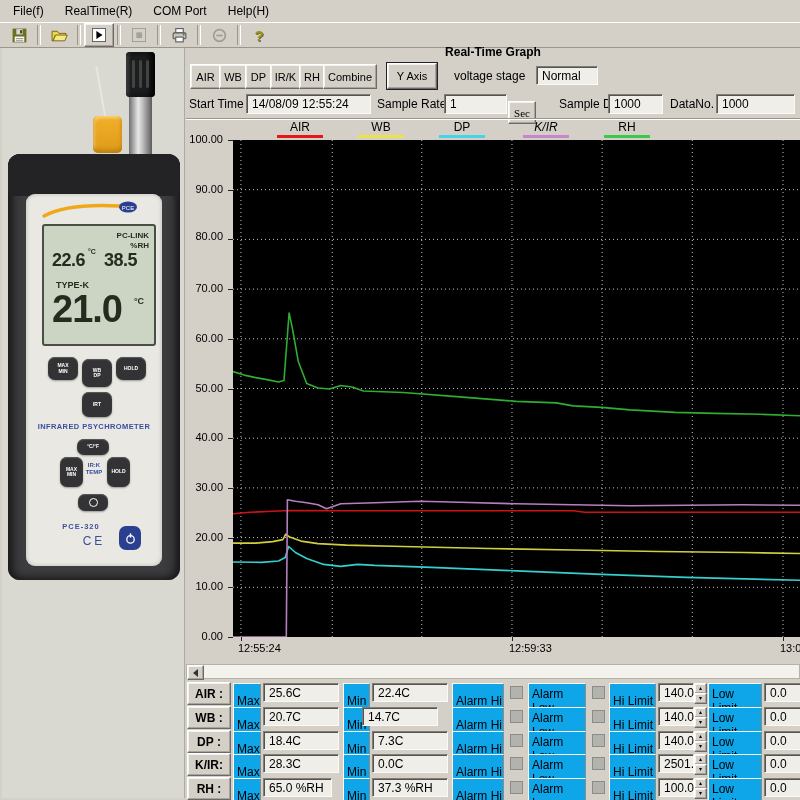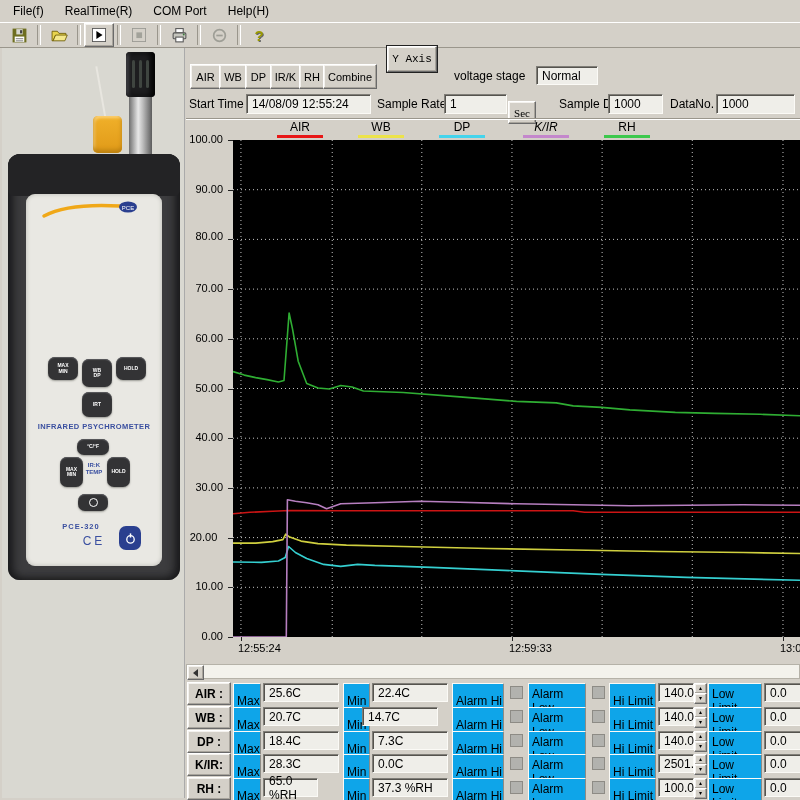--- a/index.html
+++ b/index.html
@@ -64,22 +64,22 @@
   #backlight-dot{width:7px;height:7px;border:1.5px solid #fff;border-radius:50%;}
   
   #rt-title{position:absolute;left:186px;top:45px;width:614px;text-align:center;
             font-size:12px;font-weight:bold;}
   .raised{background:#d4d0c8;border:1px solid;border-color:#ffffff #6a6a6a #6a6a6a #ffffff;
           box-shadow:inset -1px -1px 0 #a8a49c, inset 1px 1px 0 #f4f2ee;
           display:flex;align-items:center;justify-content:center;}
   .chbtn{position:absolute;top:64px;height:23px;font-size:11px;}
   #btn-air{left:190px;width:29px;} #btn-wb{left:219px;width:26px;} #btn-dp{left:245px;width:25px;}
   #btn-irk{left:270px;width:29px;} #btn-rh{left:299px;width:24px;} #btn-combine{left:323px;width:52px;}
-  #btn-yaxis{position:absolute;left:387px;top:46px;width:48px;height:24px;font-size:11px;
-             outline:1px solid #222;font-family:Liberation Mono, monospace;}
+  #btn-yaxis{position:absolute;left:387px;top:63px;width:48px;height:24px;font-size:11px;
+             outline:1px solid #222;}
   #lbl-voltage{position:absolute;left:454px;top:69px;font-size:12px;}
   .inset{background:#efeee9;border:1px solid;border-color:#807e78 #fbfaf6 #fbfaf6 #807e78;
          box-shadow:inset 1px 1px 0 #55534e;display:flex;align-items:center;padding-left:5px;
          box-sizing:border-box;font-size:12px;}
   #fld-voltage{position:absolute;left:536px;top:66px;width:62px;height:19px;}
   #fld-datetime{position:absolute;left:630px;top:59px;width:145px;height:27px;background:#ecebe6;
                 border:1px solid;border-color:#807e78 #fbfaf6 #fbfaf6 #807e78;
                 box-shadow:inset 1px 1px 0 #55534e;display:flex;align-items:center;
                 justify-content:center;font-size:15px;font-weight:bold;letter-spacing:0.3px;}
   #lbl-starttime{position:absolute;left:189px;top:97px;font-size:12px;}
@@ -214,20 +214,30 @@
     </div>
     <div id="probe-shaft"></div>
     <div id="dev-body"></div>
     <div id="dev-top"></div>
     <div id="dev-face">
       <svg id="pce-swoosh" viewBox="0 0 108 20">
         <path d="M4 16 Q28 3 80 6" fill="none" stroke="#f0a818" stroke-width="3.5" stroke-linecap="round"></path>
         <ellipse cx="88" cy="7" rx="9" ry="5.5" fill="#2a3f8f"></ellipse>
         <text x="88" y="9.5" font-size="6" fill="#fff" text-anchor="middle" font-family="Liberation Sans, sans-serif">PCE</text>
       </svg>
+      <div id="lcd">
+        <span id="lcd-pclink">PC-LINK</span>
+        <span id="lcd-rhunit">%RH</span>
+        <span class="lcd-num" id="lcd-t1">22.6</span>
+        <span id="lcd-t1u">°C</span>
+        <span class="lcd-num" id="lcd-h">38.5</span>
+        <span id="lcd-typek">TYPE-K</span>
+        <span id="lcd-main">21.0</span>
+        <span id="lcd-mainu">°C</span>
+      </div>
       <div class="dbtn" style="left:22px;top:163px;width:30px;height:23px">MAX
 MIN</div>
       <div class="dbtn" style="left:56px;top:165px;width:30px;height:28px">WB
 DP</div>
       <div class="dbtn" style="left:90px;top:163px;width:30px;height:23px">HOLD</div>
       <div class="dbtn" style="left:56px;top:198px;width:30px;height:25px">IRT</div>
       <div id="dev-title" class="blue">INFRARED PSYCHROMETER</div>
       <div class="dbtn" style="left:51px;top:245px;width:32px;height:16px">°C/°F</div>
       <div class="dbtn" style="left:34px;top:263px;width:23px;height:30px">MAX
 MIN</div>
@@ -239,20 +249,21 @@
       <div id="dev-ce" class="blue">CE</div>
       <div id="dev-power">
         <svg width="13" height="13" viewBox="0 0 14 14">
           <circle cx="7" cy="8" r="4" fill="none" stroke="#fff" stroke-width="1.4"></circle>
           <line x1="7" y1="1.5" x2="7" y2="6" stroke="#fff" stroke-width="1.6"></line>
         </svg>
       </div>
     </div>
   </div>
 
+  <div id="rt-title">Real-Time Graph</div>
   <div class="chbtn raised" id="btn-air">AIR</div>
   <div class="chbtn raised" id="btn-wb">WB</div>
   <div class="chbtn raised" id="btn-dp">DP</div>
   <div class="chbtn raised" id="btn-irk">IR/K</div>
   <div class="chbtn raised" id="btn-rh">RH</div>
   <div class="chbtn raised" id="btn-combine">Combine</div>
   <div class="raised" id="btn-yaxis">Y Axis</div>
   <span id="lbl-voltage">voltage stage</span>
   <div class="inset" id="fld-voltage">Normal</div>
 
@@ -299,21 +310,21 @@
       <div class="ylab" style="top: 149.1px;">70.00</div>
       <div class="ytick" style="top: 156.1px;"></div>
       <div class="ylab" style="top: 198.8px;">60.00</div>
       <div class="ytick" style="top: 205.8px;"></div>
       <div class="ylab" style="top: 248.5px;">50.00</div>
       <div class="ytick" style="top: 255.5px;"></div>
       <div class="ylab" style="top: 298.2px;">40.00</div>
       <div class="ytick" style="top: 305.2px;"></div>
       <div class="ylab" style="top: 347.9px;">30.00</div>
       <div class="ytick" style="top: 354.9px;"></div>
-      <div class="ylab" style="top: 397.6px; text-align: center;">20.00</div>
+      <div class="ylab" style="top: 397.6px;">20.00</div>
       <div class="ytick" style="top: 404.6px;"></div>
       <div class="ylab" style="top: 447.3px;">10.00</div>
       <div class="ytick" style="top: 454.3px;"></div>
       <div class="ylab" style="top: 497px;">0.00</div>
       <div class="ytick" style="top: 504px;"></div>
     </div>
   <div id="plot">
       <svg width="567" height="497" viewBox="0 0 567 497">
         <line x1="0" y1="447.3" x2="567" y2="447.3" stroke="#c4c4c4" stroke-width="1" stroke-dasharray="1 3"></line>
         <line x1="0" y1="397.6" x2="567" y2="397.6" stroke="#c4c4c4" stroke-width="1" stroke-dasharray="1 3"></line>
@@ -426,21 +437,21 @@
         <div class="spincol" style="left: 508px; width: 11px;">
           <div class="spinbtn raised" style="top: 0px;">▴</div>
           <div class="spinbtn raised" style="top: 10px;">▾</div>
         </div>
         <div class="lblbox" style="left: 522px; width: 54px;">Low Limit</div>
         <div class="valbox inset" style="left: 578px; width: 60px;">0.0</div>
       </div>
       <div class="trow" style="top: 97px;">
         <div class="rowbtn raised">RH :</div>
         <div class="lblbox" style="left: 47px; width: 28px;">Max</div>
-        <div class="valbox inset" style="left: 77px; width: 55px;">65.0 %RH</div>
+        <div class="valbox inset" style="left: 77px; width: 69px;">65.0 %RH</div>
         <div class="lblbox" style="left: 157px; width: 27px;">Min</div>
         <div class="valbox inset" style="left: 186px; width: 76px;">37.3 %RH</div>
         <div class="lblbox" style="left: 266px; width: 52px;">Alarm Hi</div>
         <div class="cbx" style="left: 324px; width: 13px;"></div>
         <div class="lblbox" style="left: 342px; width: 58px;">Alarm Low</div>
         <div class="cbx" style="left: 406px; width: 13px;"></div>
         <div class="lblbox" style="left: 423px; width: 47px;">Hi Limit</div>
         <div class="valbox inset" style="left: 472px; width: 36px;">100.0</div>
         <div class="spincol" style="left: 508px; width: 11px;">
           <div class="spinbtn raised" style="top: 0px;">▴</div>

